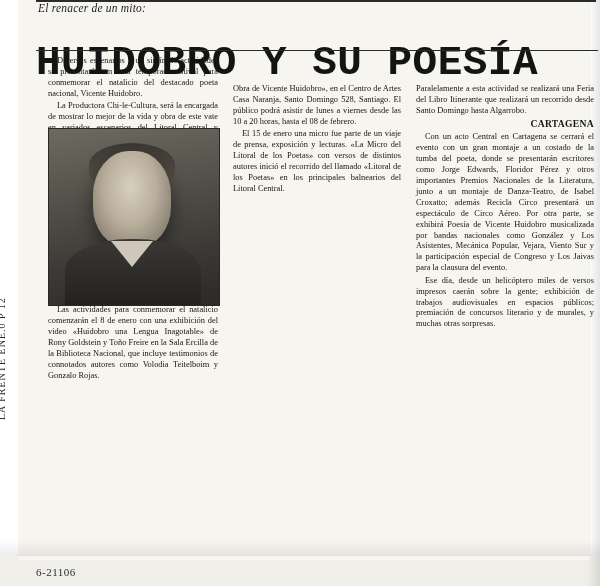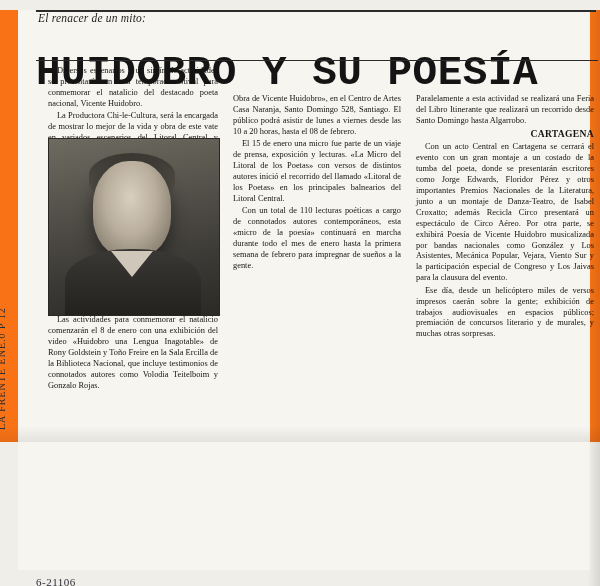--- a/index.html
+++ b/index.html
@@ -10,24 +10,24 @@
     width: 600px;
     height: 586px;
     background: #efeee9;
     font-family: "Liberation Serif", serif;
     overflow: hidden;
     position: relative;
   }
 
   .page {
     position: absolute;
-    left: 0; top: 10px;
+    left: 0; top: 0;
     width: 600px;
-    height: 432px;
-    background: #f97316;
+    height: 556px;
+    background: #ffffff;
   }
 
   
   .clipping {
     position: absolute;
     left: 18px;
     top: 0px;
     width: 572px;
     height: 560px;
     background: #f7f5f0;
@@ -213,21 +213,20 @@
     <div class="photo">
       <div class="hair"></div>
       <div class="face"></div>
       <div class="body"></div>
       <div class="collar"></div>
     </div>
 
     <div class="col" id="col2">
         <p class="noind">Obra de Vicente Huidobro», en el Centro de Artes Casa Naranja, Santo Domingo 528, Santiago. El público podrá asistir de lunes a viernes desde las 10 a 20 horas, hasta el 08 de febrero.</p>
         <p>El 15 de enero una micro fue parte de un viaje de prensa, exposición y lecturas. «La Micro del Litoral de los Poetas» con versos de distintos autores inició el recorrido del llamado «Litoral de los Poetas» en los principales balnearios del Litoral Central.</p>
-        <p>Con un total de 110 lecturas poéticas a cargo de connotados autores contemporáneos, esta «micro de la poesía» continuará en marcha durante todo el mes de enero hasta la primera semana de febrero para impregnar de sueños a la gente.</p>
       </div>
     <div class="col" id="col3">
         <p class="noind">Paralelamente a esta actividad se realizará una Feria del Libro Itinerante que realizará un recorrido desde Santo Domingo hasta Algarrobo.</p>
         <p class="subhead">CARTAGENA</p>
         <p>Con un acto Central en Cartagena se cerrará el evento con un gran montaje a un costado de la tumba del poeta, donde se presentarán escritores como Jorge Edwards, Floridor Pérez y otros importantes Premios Nacionales de la Literatura, junto a un montaje de Danza-Teatro, de Isabel Croxatto; además Recicla Circo presentará un espectáculo de Circo Aéreo. Por otra parte, se exhibirá Poesía de Vicente Huidobro musicalizada por bandas nacionales como González y Los Asistentes, Mecánica Popular, Vejara, Viento Sur y la participación especial de Congreso y Los Jaivas para la clausura del evento.</p>
         <p>Ese día, desde un helicóptero miles de versos impresos caerán sobre la gente; exhibición de trabajos audiovisuales en espacios públicos; premiación de concursos literario y de murales, y muchas otras sorpresas.</p>
       </div>
 
     <div class="margin-note">LA FRENTE  ENE.0 P 12</div>
   </div>

